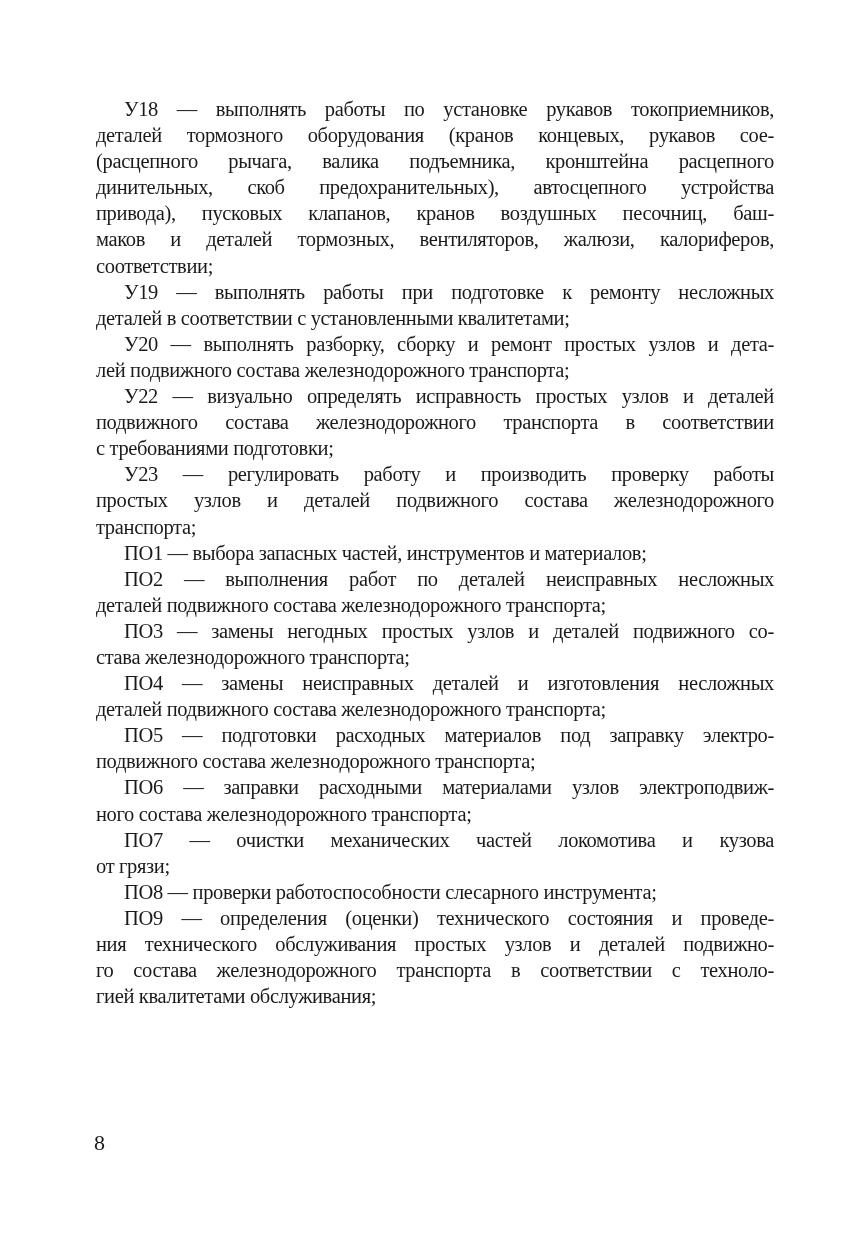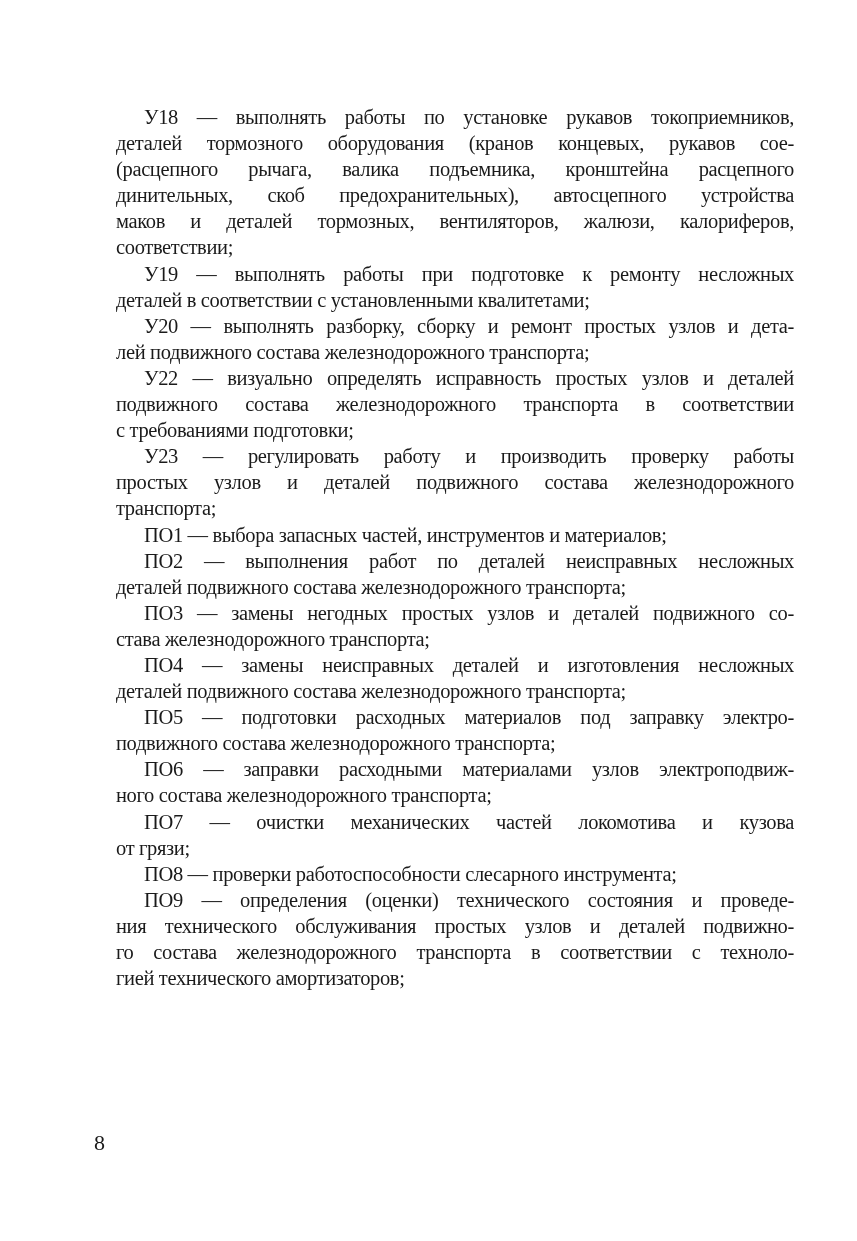--- a/index.html
+++ b/index.html
@@ -1,20 +1,20 @@
 <!DOCTYPE html>
 <html><head>
 <meta charset="utf-8">
 <style>
   html, body { margin: 0; padding: 0; background: #ffffff; }
   body { width: 857px; height: 1241px; position: relative; overflow: hidden; }
   .page {
-    position: absolute; left: 96px; top: 104px; width: 678px;
+    position: absolute; left: 96px; top: 96px; width: 678px;
     font-family: "Liberation Serif", "DejaVu Serif", serif;
-    font-size: 20.5px; color: #1a1a1a; margin-left: 20px;
+    font-size: 20.5px; color: #1a1a1a;
   }
   .line {
     height: 26.1px; line-height: 26.1px; white-space: nowrap;
     text-align: justify; text-align-last: justify;
     letter-spacing: -0.35px; word-spacing: 0px;
     transform-origin: left center;
   }
   .line.first { padding-left: 28px; }
   .line.last { text-align-last: left; }
   .italic { font-style: italic; }
@@ -26,20 +26,21 @@
 </style>
 </head>
 <body>
 
 <div class="page" id="page-body">
     <div>
       <div class="line first">У18 — выполнять работы по установке рукавов токоприемников,</div>
       <div class="line">деталей тормозного оборудования (кранов концевых, рукавов сое-</div>
       <div class="line">(расцепного рычага, валика подъемника, кронштейна расцепного</div>
       <div class="line">динительных, скоб предохранительных), автосцепного устройства</div>
+      <div class="line">привода), пусковых клапанов, кранов воздушных песочниц, баш-</div>
       <div class="line">маков и деталей тормозных, вентиляторов, жалюзи, калориферов,</div>
       <div class="line last">соответствии;</div>
     </div>
     <div>
       <div class="line first">У19 — выполнять работы при подготовке к ремонту несложных</div>
       <div class="line last">деталей в соответствии с установленными квалитетами;</div>
     </div>
     <div>
       <div class="line first">У20 — выполнять разборку, сборку и ремонт простых узлов и дета-</div>
       <div class="line last">лей подвижного состава железнодорожного транспорта;</div>
@@ -81,16 +82,16 @@
       <div class="line first">ПО7 — очистки механических частей локомотива и кузова</div>
       <div class="line last">от грязи;</div>
     </div>
     <div>
       <div class="line first last">ПО8 — проверки работоспособности слесарного инструмента;</div>
     </div>
     <div>
       <div class="line first">ПО9 — определения (оценки) технического состояния и проведе-</div>
       <div class="line">ния технического обслуживания простых узлов и деталей подвижно-</div>
       <div class="line">го состава железнодорожного транспорта в соответствии с техноло-</div>
-      <div class="line last">гией технического амортизаторов;</div>
+      <div class="line last">гией квалитетами обслуживания;</div>
     </div>
   </div>
 <div class="page-number">8</div>
 
 </body></html>

